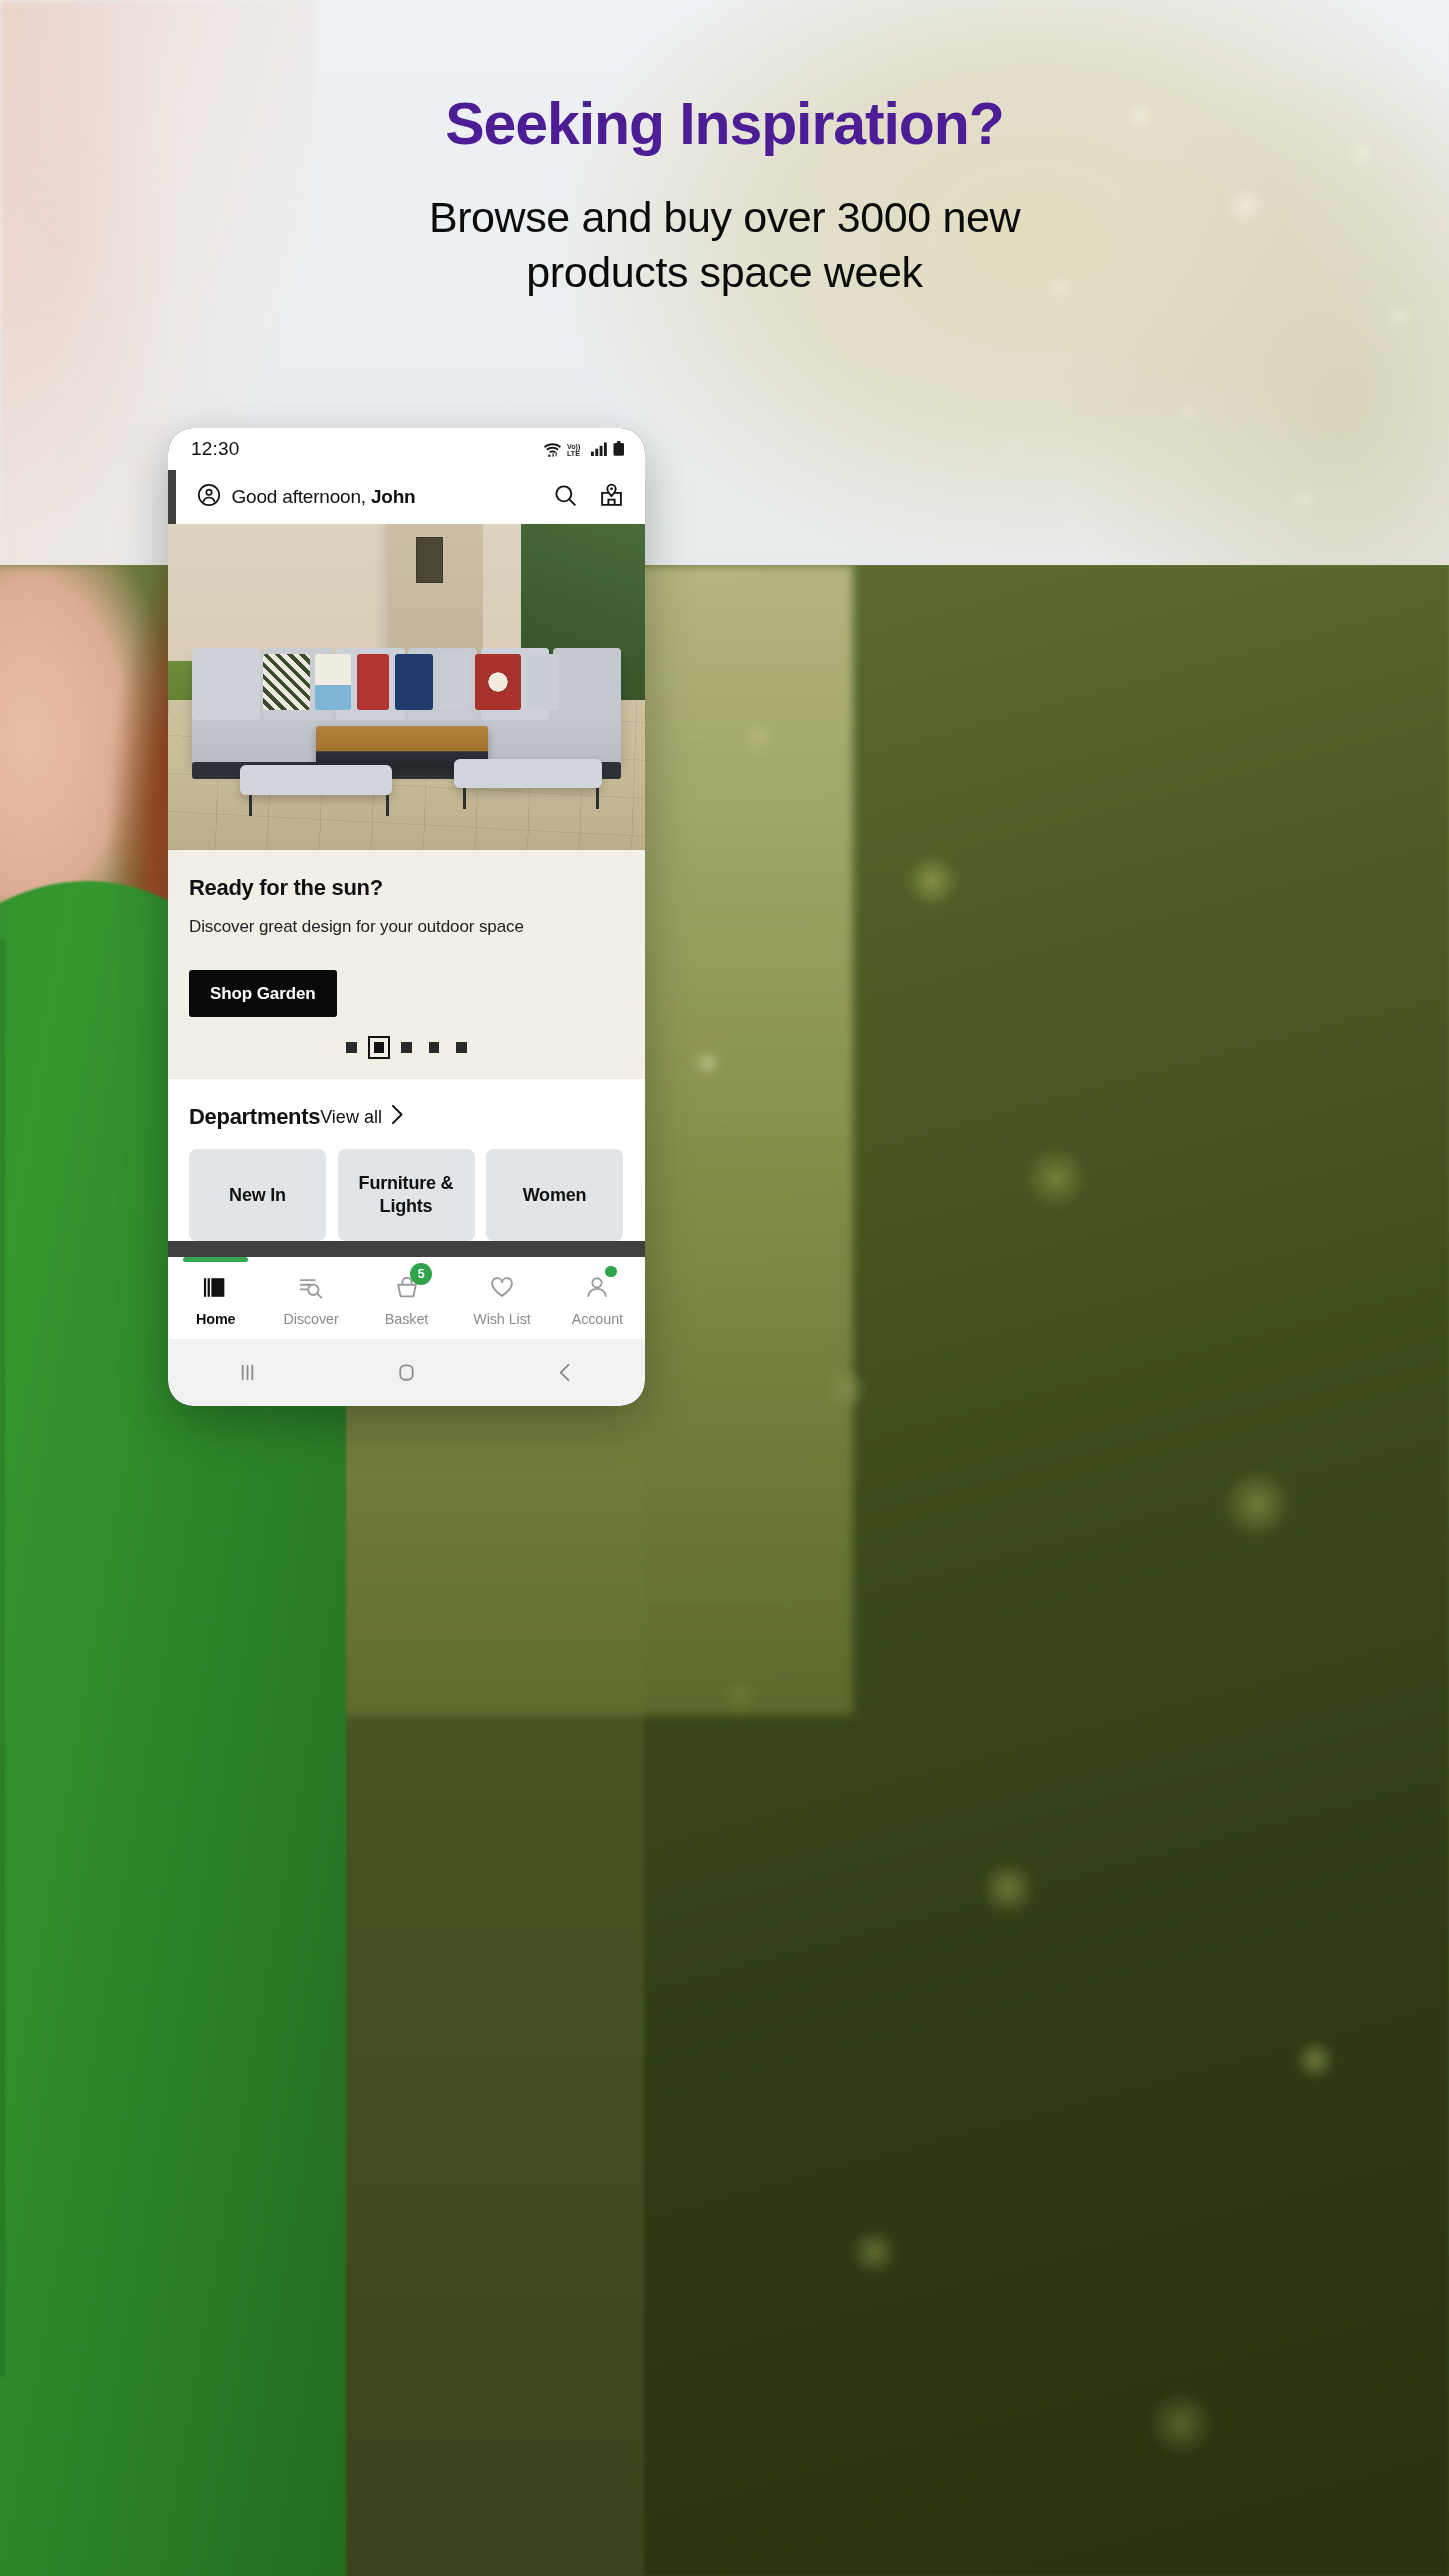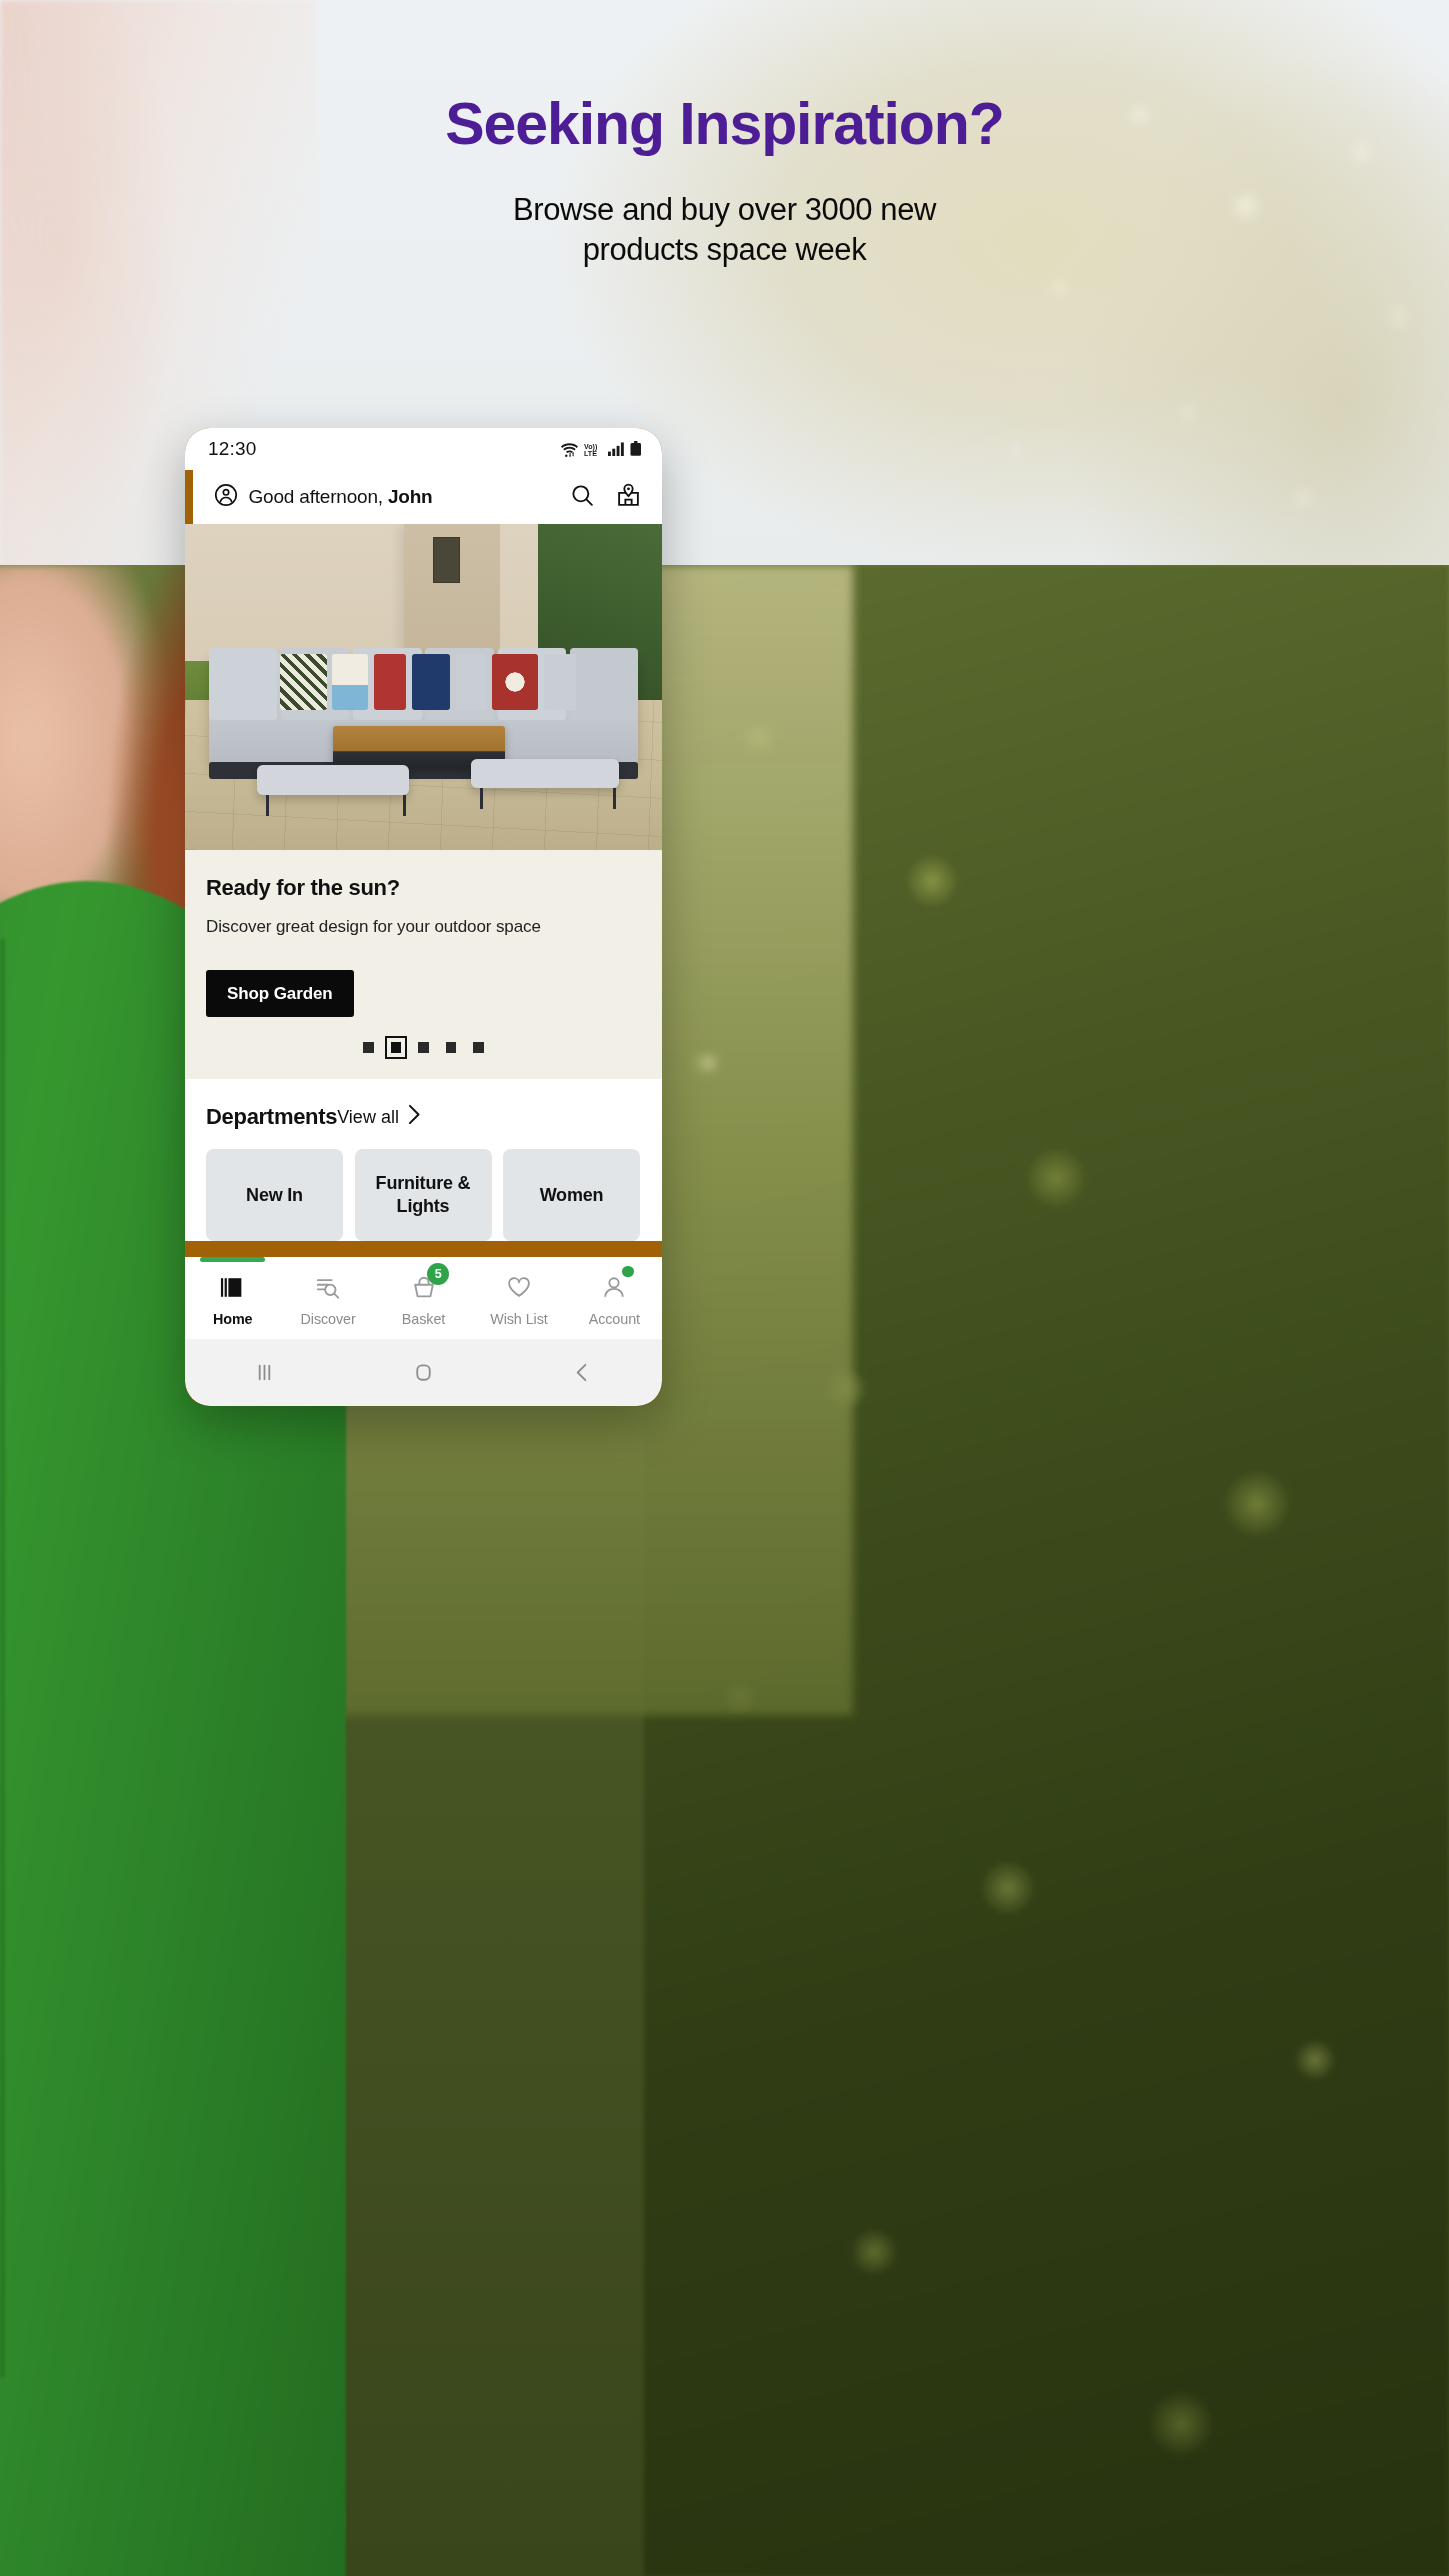--- a/index.html
+++ b/index.html
@@ -108,29 +108,29 @@
   
   .promo {
     position: absolute; left: 0; top: 92px; width: 1449px;
     text-align: center; z-index: 5;
   }
   .promo-title {
     font-size: 59px; font-weight: 700; color: #4c1d95;
     letter-spacing: -1.1px; line-height: 1.1;
   }
   .promo-sub {
-    margin-top: 33px; font-size: 31px; font-weight: 400; color: #0b0b0b;
+    margin-top: 33px; font-size: 43px; font-weight: 400; color: #0b0b0b;
     line-height: 1.28; letter-spacing: -0.4px;
   }
 
   
   .phone {
-    position: absolute; left: 185px; top: 428px;
+    position: absolute; left: 168px; top: 428px;
     width: 477px; height: 978px;
-    background: #a16207;
+    background: #404040;
     border-radius: 25px;
     box-shadow: 0 17px 48px rgba(0,0,0,.28);
     overflow: hidden;
     z-index: 10;
     display: flex; flex-direction: column;
   }
 
   
   .statusbar {
     height: 42px; flex: none;

